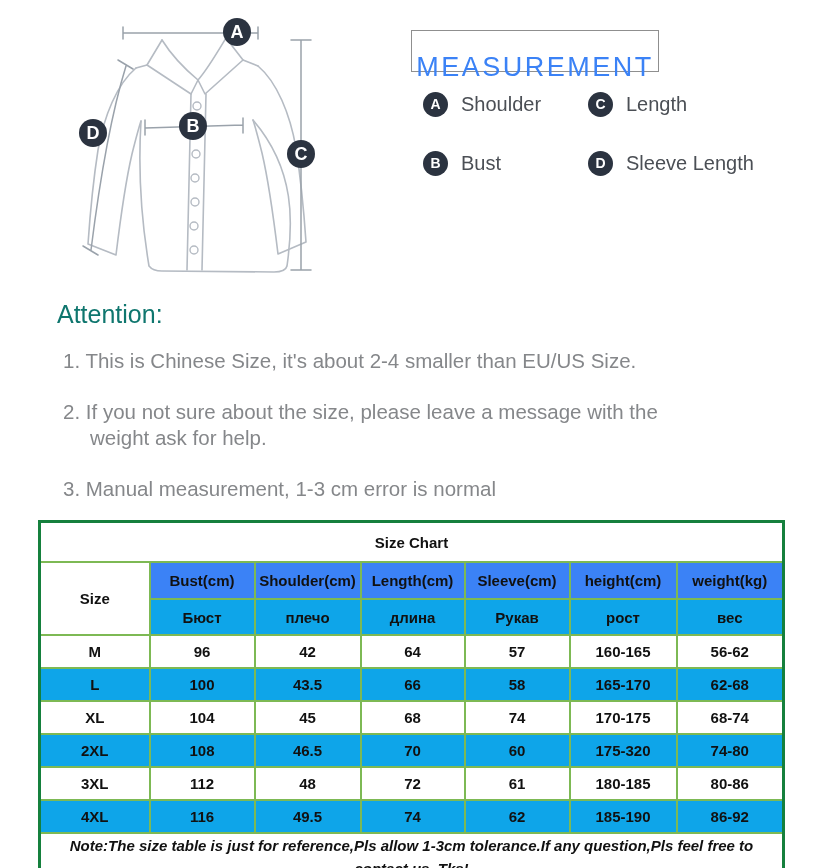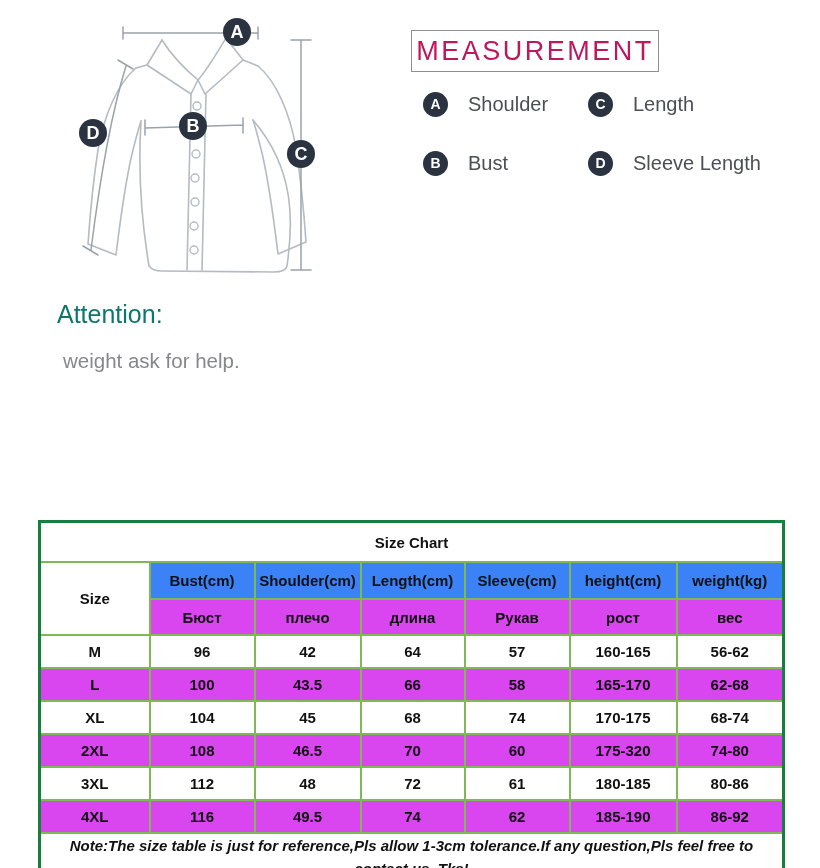--- a/index.html
+++ b/index.html
@@ -7,53 +7,53 @@
     width:820px;height:868px;position:relative;background:#ffffff;
     font-family:"Liberation Sans",sans-serif;overflow:hidden;
   }
   
   .shirt-wrap{position:absolute;left:40px;top:8px;width:340px;height:290px;}
   .m-box{
     position:absolute;left:411px;top:30px;width:248px;height:42px;
     border:1px solid #8f8f8f;box-sizing:border-box;text-align:center;
   }
   .m-box span{
-    display:block;line-height:40px;font-size:27px;color:#be185d;letter-spacing:2.5px;
+    display:block;line-height:40px;font-size:27px;color:#3b82f6;letter-spacing:2.5px;margin-top:16px;
   }
   .legend-item{position:absolute;display:flex;align-items:center;}
   .legend-item .badge{
     width:25px;height:25px;border-radius:50%;background:#2b3340;color:#fff;
     font-size:14px;font-weight:bold;text-align:center;line-height:25px;flex:0 0 25px;
   }
-  .legend-item .lbl{margin-left:20px;font-size:20px;color:#4b4f55;}
+  .legend-item .lbl{margin-left:13px;font-size:20px;color:#4b4f55;}
   .li-a{left:423px;top:92px;}
   .li-c{left:588px;top:92px;}
   .li-b{left:423px;top:151px;}
   .li-d{left:588px;top:151px;}
   
   .att-title{position:absolute;left:57px;top:300px;font-size:25px;color:#0f766e;}
   .att-list{position:absolute;left:63px;top:348px;width:720px;}
   .att-item{margin-bottom:24px;font-size:20.5px;color:#85878a;line-height:1.3;}
-  .att-item div + div{padding-left:27px;font-style:italic;}
+  .att-item div + div{padding-left:27px;}
   
   table.size-chart{
     position:absolute;left:38px;top:520px;width:744px;
     border-collapse:collapse;table-layout:fixed;
     border:3px solid #15803d;
   }
   table.size-chart td{
     border:2px solid #7db954;text-align:center;vertical-align:middle;
     color:#111;font-weight:bold;font-size:15px;padding:0;overflow:hidden;
   }
   td.title-cell{height:38px;font-size:15px;background:#fff;}
   td.hdr-en{height:35px;background:#3b82f6;}
   td.hdr-ru{height:34px;}
   td.size-span{background:#fff;}
   tr.data-row td{height:31px;}
-  .g{background:#d946ef;}
+  .g{background:#0ea5e9;}
   .w{background:#ffffff;}
   td.note-cell{height:45px;background:#fff;color:#ff0000;font-size:14.2px;line-height:1.55;font-style:italic;}
   td.note-cell div{white-space:nowrap;}
   
   .shirt-stroke{fill:none;stroke:#b5bbc3;stroke-width:1.6;stroke-linejoin:round;stroke-linecap:round;}
   .btn-dot{fill:#ffffff;stroke:#b5bbc3;stroke-width:1.4;}
   .measure{fill:none;stroke:#9aa2ab;stroke-width:1.5;stroke-linecap:round;}
   .badge-circ{fill:#2b3340;}
   .badge-txt{fill:#ffffff;font-size:18px;font-weight:bold;font-family:"Liberation Sans",sans-serif;text-anchor:middle;}
 </style>
@@ -127,21 +127,28 @@
   <span class="lbl">Bust</span>
 </div>
 <div class="legend-item li-d">
   <span class="badge">D</span>
   <span class="lbl">Sleeve Length</span>
 </div>
 
 <div class="att-title">Attention:</div>
 <div class="att-list">
   <div class="att-item">
+    <div>1. This is Chinese Size, it's about 2-4 smaller than EU/US Size.</div>
+  </div>
+  <div class="att-item">
+    <div>2. If you not sure about the size, please leave a message with the</div>
     <div>weight ask for help.</div>
+  </div>
+  <div class="att-item">
+    <div>3. Manual measurement, 1-3 cm error is normal</div>
   </div>
 </div>
 
 <table class="size-chart">
   <colgroup>
     <col style="width:110px">
       <col style="width:105px">
       <col style="width:106px">
     <col style="width:104px">
       <col style="width:105px">

